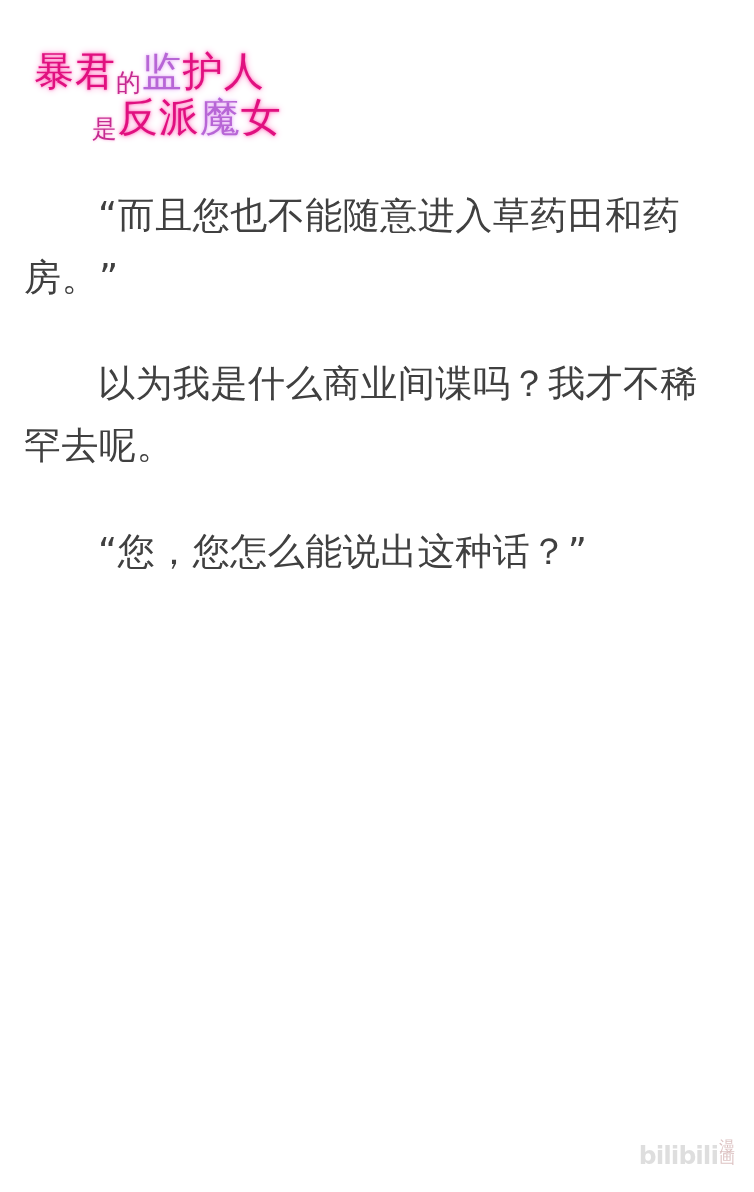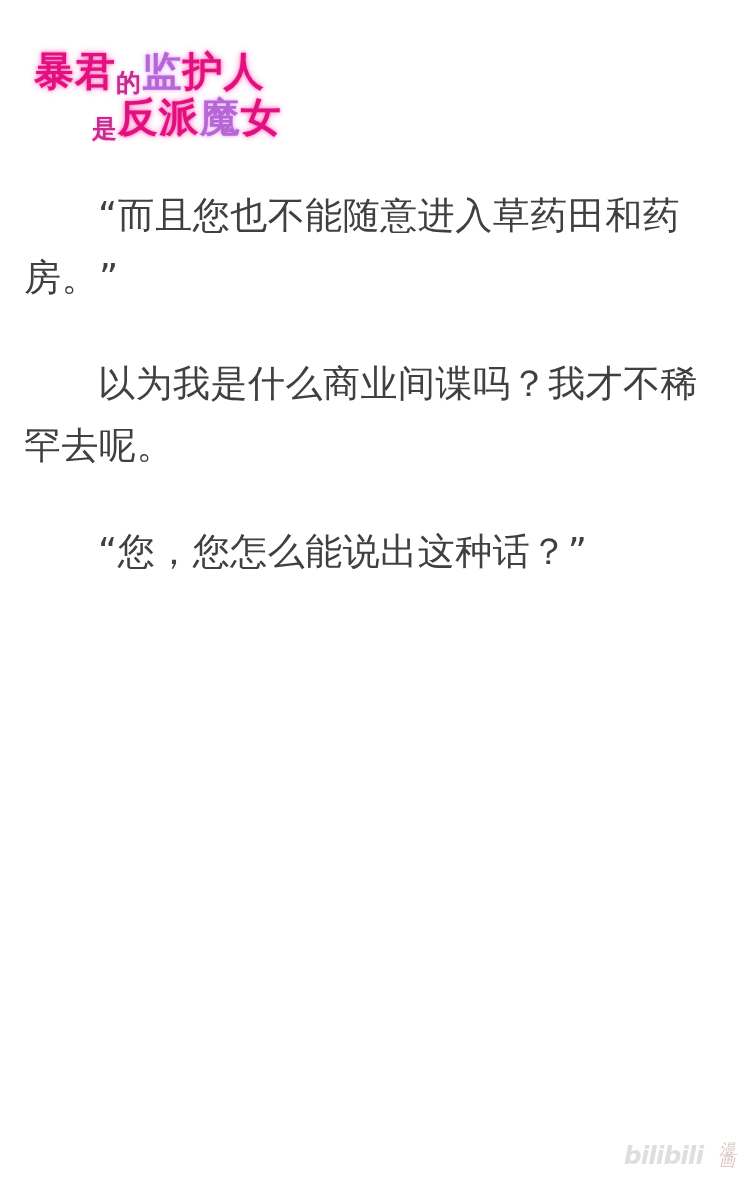--- a/index.html
+++ b/index.html
@@ -20,21 +20,21 @@
     position: absolute;
     top: 28px;
     left: 34px;
     width: 250px;
     height: 110px;
   }
   .logo-line {
     position: absolute;
     white-space: nowrap;
     font-family: "Liberation Serif", serif;
-    font-weight: bold;
+    font-weight: normal;
     letter-spacing: 1px;
   }
   .logo-line-1 {
     top: 16px;
     left: 0px;
     font-size: 40px;
   }
   .logo-line-2 {
     top: 62px;
     left: 10px;
@@ -84,24 +84,23 @@
     margin: 0 0 44px 0;
     letter-spacing: 0.5px;
   }
 
   
   #watermark {
     position: absolute;
     right: 22px;
     bottom: 22px;
     display: flex;
-    align-items: center;
-    gap: 16px;
+    align-items: flex-start;
+    gap: 1px;
     opacity: 0.28;
-    font-style: italic;
   }
   #watermark .wm-brand {
     font-family: "DejaVu Sans", sans-serif;
     font-size: 25px;
     font-weight: bold;
     color: #8d8d8d;
     letter-spacing: -1px;
   }
   #watermark .wm-cn {
     font-family: "DejaVu Sans", sans-serif;

